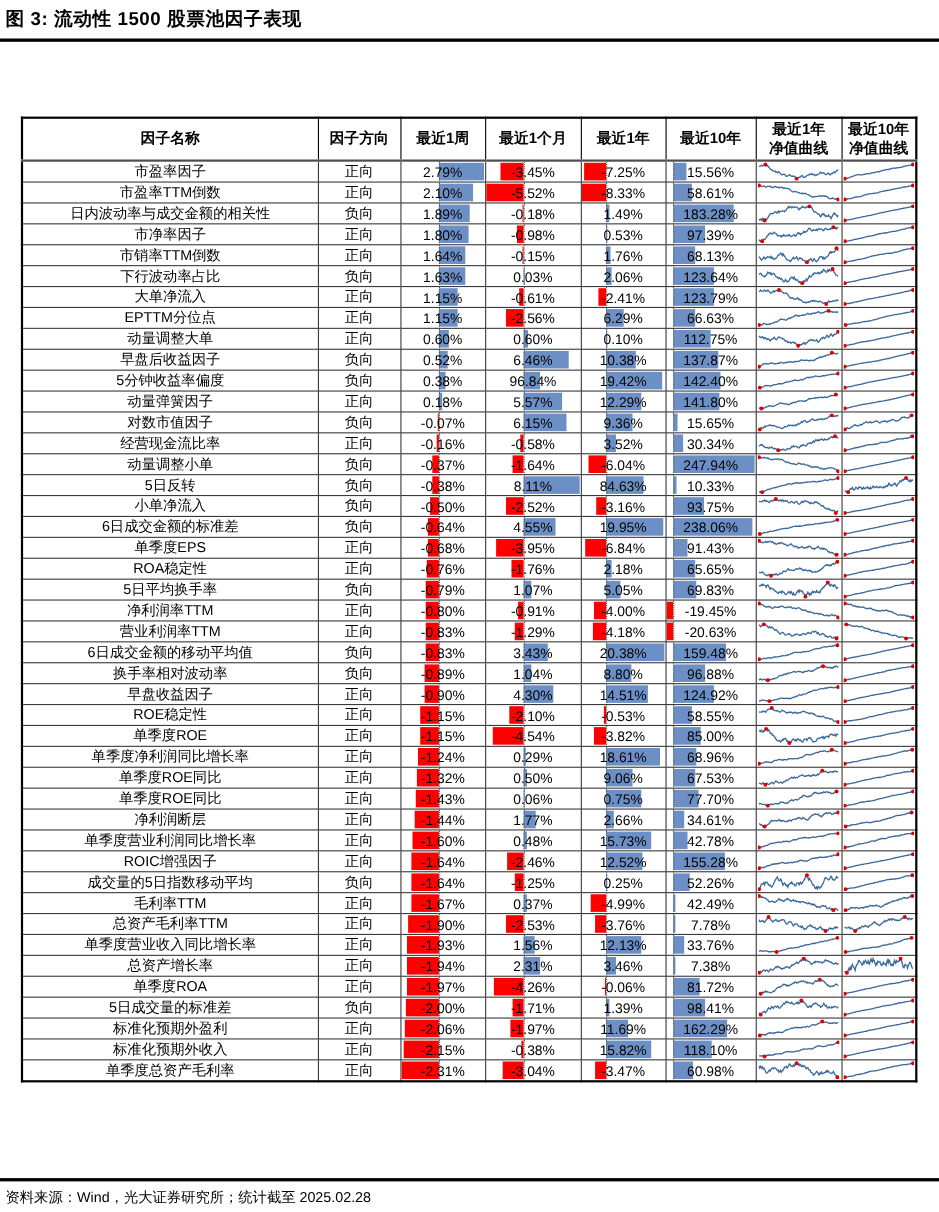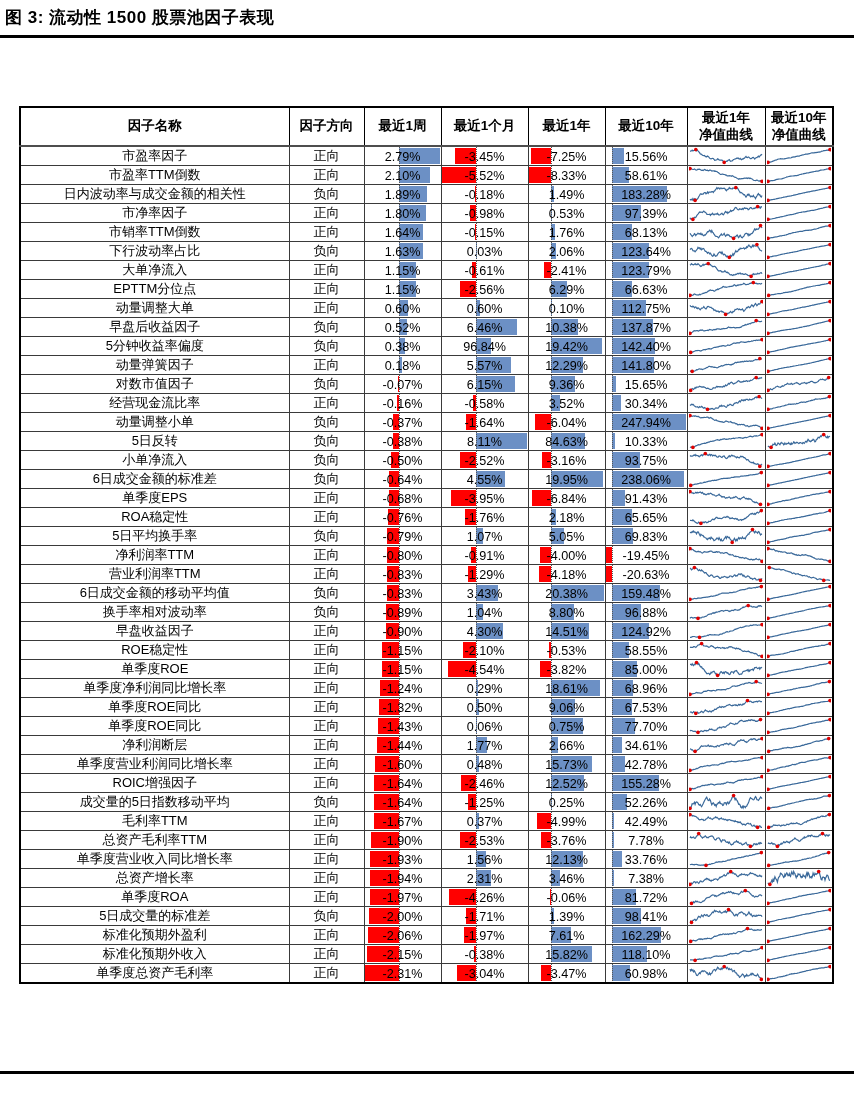--- a/index.html
+++ b/index.html
@@ -955,21 +955,21 @@
               <circle cx="63.0" cy="2.6" r="1.8" fill="#E00000"></circle>
               <circle cx="1.0" cy="15.4" r="1.8" fill="#E00000"></circle>
             </svg>
           </td>
         </tr>
         <tr>
           <td>标准化预期外盈利</td>
           <td>正向</td>
           <td class="num"><div class="bar" style="background: rgb(255, 0, 0); left: 4.90196%; width: 40.3922%;"></div><div class="axis" style="left: 45.2941%;"></div><span class="val">-2.06%</span></td>
           <td class="num"><div class="bar" style="background: rgb(255, 0, 0); left: 26.0455%; width: 14.4534%;"></div><div class="axis" style="left: 40.4989%;"></div><span class="val">-1.97%</span></td>
-          <td class="num"><div class="bar" style="background: rgb(108, 144, 197); left: 29.0143%; width: 26.5064%;"></div><div class="axis" style="left: 29.0143%;"></div><span class="val">7.61%</span></td>
+          <td class="num"><div class="bar" style="background: rgb(108, 144, 197); left: 29.0143%; width: 26.5064%;"></div><div class="axis" style="left: 29.0143%;"></div><span class="val">11.69%</span></td>
           <td class="num"><div class="bar" style="background: rgb(108, 144, 197); left: 7.68142%; width: 60.4274%;"></div><div class="axis" style="left: 7.68142%;"></div><span class="val">162.29%</span></td>
           <td class="spark">
             <svg width="74" height="18">
               <polyline points="1.0,15.0 1.7,15.4 2.5,15.0 3.2,14.4 3.9,14.7 4.6,14.3 5.4,14.7 6.1,14.6 6.8,15.0 7.5,14.5 8.3,13.9 9.0,13.5 9.7,13.1 10.5,12.9 11.2,13.4 11.9,12.8 12.6,13.1 13.4,13.5 14.1,13.1 14.8,13.0 15.5,12.7 16.3,12.9 17.0,12.4 17.7,12.7 18.5,12.2 19.2,12.4 19.9,12.5 20.6,12.4 21.4,12.7 22.1,12.8 22.8,12.3 23.5,11.8 24.3,11.2 25.0,10.6 25.7,10.2 26.5,10.4 27.2,10.1 27.9,9.9 28.6,9.6 29.4,9.2 30.1,8.7 30.8,9.0 31.5,8.5 32.3,8.7 33.0,8.7 33.7,8.0 34.5,7.9 35.2,8.2 35.9,8.5 36.6,7.9 37.4,8.4 38.1,8.2 38.8,8.0 39.5,8.5 40.3,8.0 41.0,7.6 41.7,7.8 42.5,7.7 43.2,7.9 43.9,7.4 44.6,6.9 45.4,7.3 46.1,7.7 46.8,7.4 47.5,6.9 48.3,6.2 49.0,5.8 49.7,5.5 50.5,5.5 51.2,5.9 51.9,5.7 52.6,5.9 53.4,5.4 54.1,4.8 54.8,4.7 55.5,4.3 56.3,3.7 57.0,3.1 57.7,2.9 58.5,2.6 59.2,2.6 59.9,3.1 60.6,3.5 61.4,3.5 62.1,3.0 62.8,3.3 63.5,3.8 64.3,4.1 65.0,4.5 65.7,4.0 66.5,4.4 67.2,4.1 67.9,4.2 68.6,3.7 69.4,3.9 70.1,4.1 70.8,4.0 71.5,4.2 72.3,3.7 73.0,3.7" fill="none" stroke="#3A699A" stroke-width="1.2"></polyline>
               <circle cx="58.5" cy="2.6" r="1.8" fill="#E00000"></circle>
               <circle cx="1.7" cy="15.4" r="1.8" fill="#E00000"></circle>
             </svg>
           </td>
           <td class="spark">
             <svg width="64" height="18">
@@ -1020,13 +1020,14 @@
               <polyline points="1.0,15.4 1.6,15.2 2.3,15.1 2.9,15.0 3.5,14.7 4.1,14.7 4.8,14.6 5.4,14.4 6.0,14.5 6.6,14.5 7.3,14.3 7.9,14.3 8.5,14.0 9.1,14.0 9.8,13.8 10.4,13.4 11.0,13.2 11.6,13.0 12.3,12.9 12.9,12.8 13.5,12.9 14.2,12.6 14.8,12.5 15.4,12.6 16.0,12.4 16.7,12.2 17.3,12.1 17.9,12.0 18.5,11.7 19.2,11.6 19.8,11.2 20.4,11.2 21.0,11.0 21.7,10.8 22.3,10.5 22.9,10.2 23.5,10.2 24.2,10.1 24.8,9.7 25.4,9.8 26.1,9.8 26.7,9.7 27.3,9.6 27.9,9.4 28.6,9.5 29.2,9.5 29.8,9.4 30.4,9.1 31.1,9.0 31.7,8.9 32.3,8.7 32.9,8.4 33.6,8.4 34.2,8.1 34.8,8.1 35.4,7.8 36.1,7.7 36.7,7.7 37.3,7.4 37.9,7.4 38.6,7.1 39.2,6.8 39.8,6.7 40.5,6.6 41.1,6.5 41.7,6.5 42.3,6.2 43.0,6.0 43.6,6.1 44.2,5.8 44.8,5.6 45.5,5.3 46.1,5.4 46.7,5.2 47.3,5.2 48.0,5.2 48.6,4.9 49.2,4.8 49.8,4.7 50.5,4.8 51.1,4.5 51.7,4.3 52.4,4.1 53.0,4.0 53.6,4.1 54.2,3.9 54.9,3.9 55.5,3.9 56.1,3.9 56.7,3.9 57.4,3.8 58.0,3.4 58.6,3.4 59.2,3.4 59.9,3.3 60.5,3.0 61.1,2.9 61.7,2.8 62.4,2.8 63.0,2.6" fill="none" stroke="#3A699A" stroke-width="1.2"></polyline>
               <circle cx="63.0" cy="2.6" r="1.8" fill="#E00000"></circle>
               <circle cx="1.0" cy="15.4" r="1.8" fill="#E00000"></circle>
             </svg>
           </td>
         </tr>
       </tbody>
   </table>
 
   <div class="footer-rule"></div>
+  <div class="source-note">资料来源：Wind，光大证券研究所；统计截至 2025.02.28</div>
 </div>
 
 </body></html>

